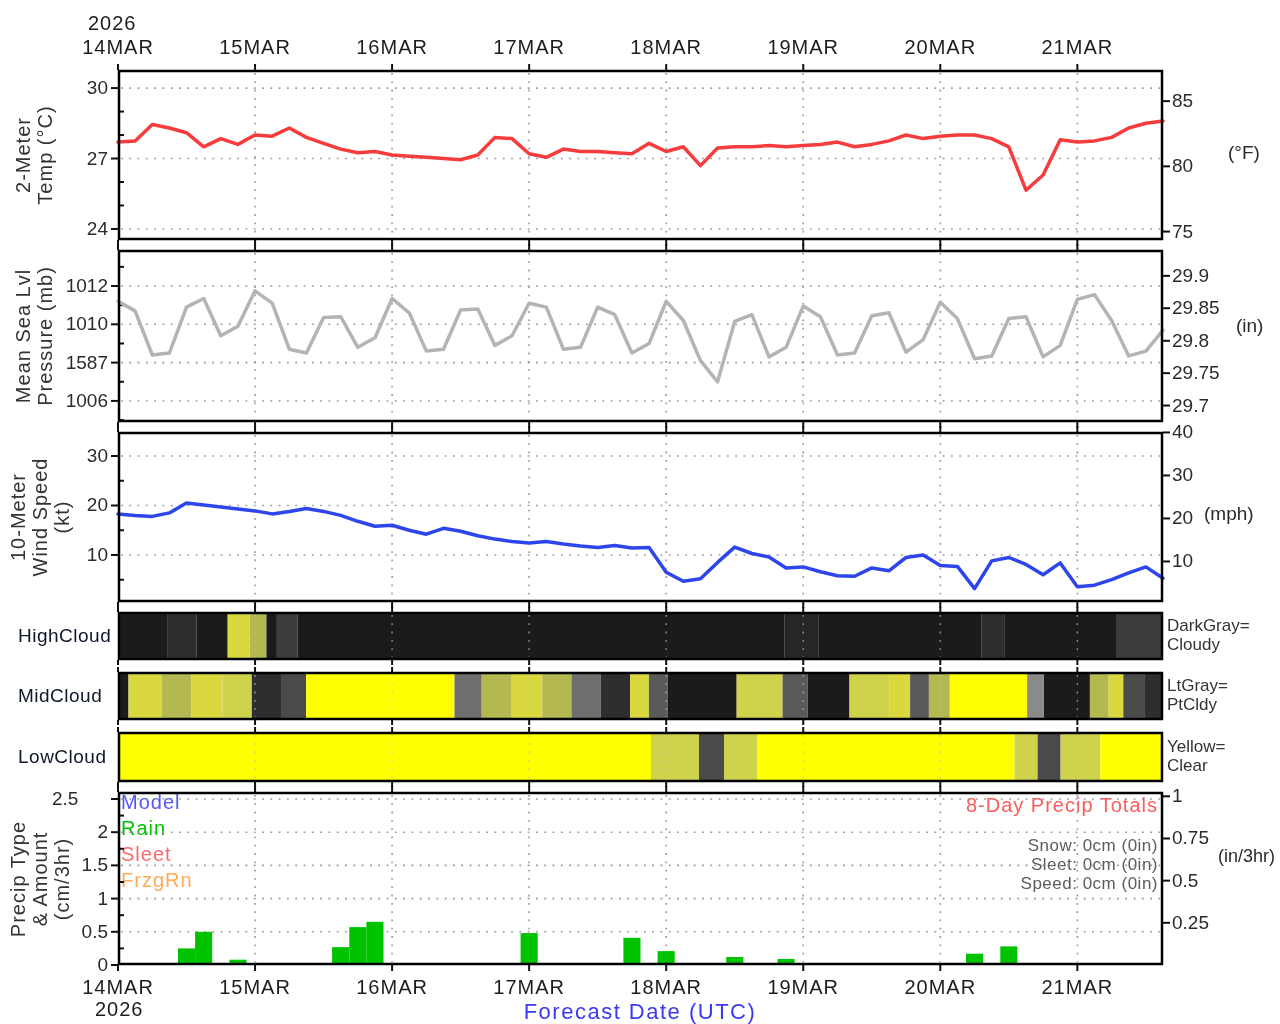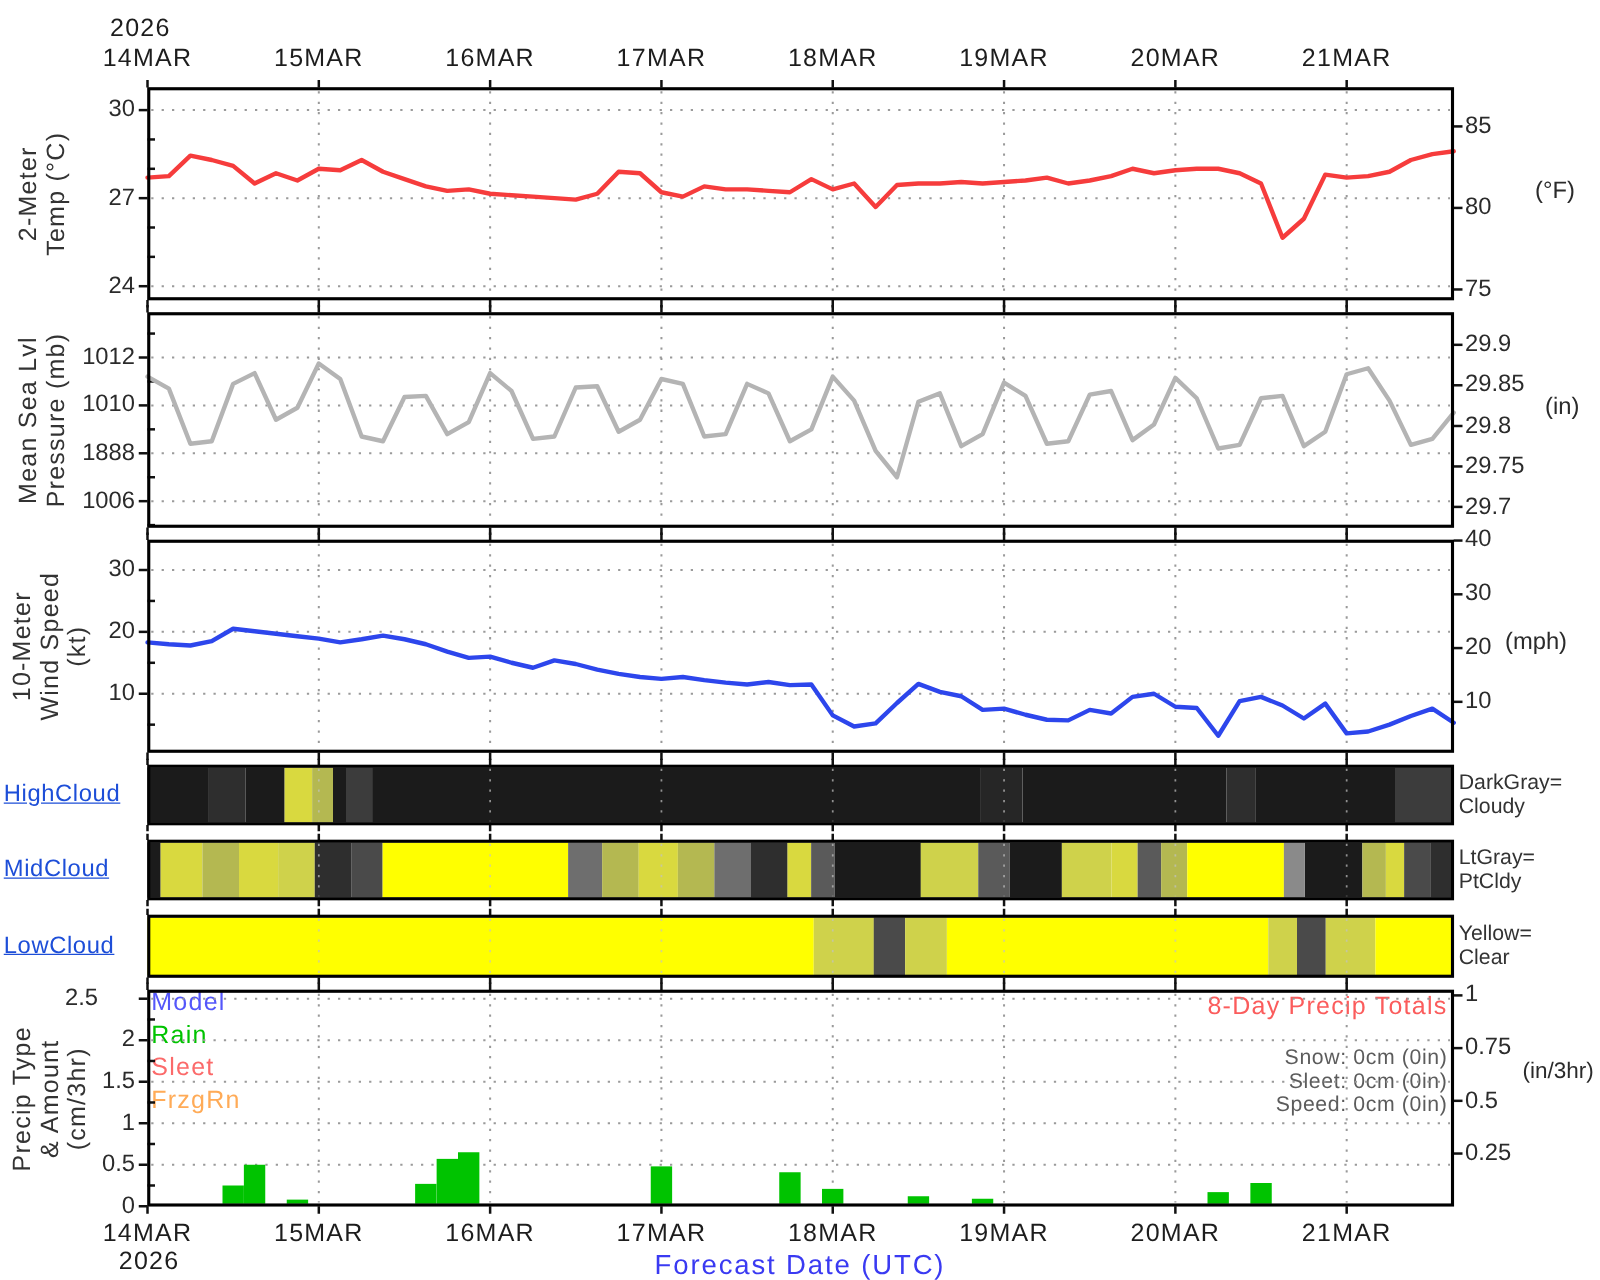--- a/index.html
+++ b/index.html
@@ -6,21 +6,21 @@
   #root{position:relative;width:1280px;height:1024px;background:#ffffff;overflow:hidden;
         font-family:"Liberation Sans", sans-serif;color:#2b2b2b;}
   .title{position:absolute;left:0;top:1px;width:1280px;text-align:center;font-size:24px;
          letter-spacing:2px;font-weight:bold;}
   .yr{position:absolute;font-size:20px;letter-spacing:1px;color:#1d1d1d;}
   .datelab{position:absolute;text-align:center;font-size:20px;letter-spacing:1px;color:#1d1d1d;white-space:nowrap;}
   .ticklab{position:absolute;font-size:19px;line-height:22px;height:22px;color:#2b2b2b;white-space:nowrap;}
   .ylab{position:absolute;}
   .rot{position:absolute;left:50%;top:50%;transform:translate(-50%,-50%) rotate(-90deg);
        text-align:center;font-size:20px;line-height:22px;color:#333;letter-spacing:1px;white-space:nowrap;}
-  .rowlab{position:absolute;left:3px;font-size:19px;color:#1d4ed8;letter-spacing:0.5px;text-decoration:underline;}
+  .rowlab{position:absolute;left:18px;font-size:19px;color:#0f172a;letter-spacing:0.5px;}
   .keylab{position:absolute;left:1167px;font-size:17px;line-height:19px;color:#333;}
   .unit{position:absolute;font-size:19px;color:#2b2b2b;white-space:nowrap;}
   .pleg{position:absolute;left:121px;font-size:20px;letter-spacing:1px;}
   .ptot-title{position:absolute;left:840px;width:318px;text-align:right;font-size:20px;letter-spacing:1px;}
   .ptot-line{position:absolute;left:840px;width:318px;text-align:right;font-size:17px;color:#5c5c5c;letter-spacing:0.5px;}
   .grid{stroke:#9a9a9a;stroke-width:1.6;stroke-dasharray:1.8 6.5;fill:none;}
   .gridw{stroke:#c2c2c2;stroke-width:1.4;stroke-dasharray:1.8 6.5;fill:none;opacity:0.7;}
   .tick{stroke:#111;stroke-width:2;}
   .frame{fill:none;stroke:#000;stroke-width:2.5;}
   .blue{color:#3a3af2;}
@@ -180,21 +180,21 @@
       <line x1="1045" y1="25.857461024499266" x2="1052" y2="25.857461024499266" class="tick"></line>
       <line x1="1045" y1="58.227171492204086" x2="1052" y2="58.227171492204086" class="tick"></line>
       <line x1="1045" y1="90.78841870824053" x2="1052" y2="90.78841870824053" class="tick"></line>
       <line x1="1045" y1="123.15812917594533" x2="1052" y2="123.15812917594533" class="tick"></line>
       <line x1="1045" y1="155.52783964365233" x2="1052" y2="155.52783964365233" class="tick"></line>
       <polyline points="0.0,51.3 17.1,60.9 34.3,105.0 51.4,103.0 68.5,57.1 85.7,48.5 102.8,85.8 119.9,76.2 137.0,40.8 154.2,53.2 171.3,99.2 188.4,103.0 205.6,67.6 222.7,66.7 239.8,97.3 257.0,87.7 274.1,48.5 291.2,62.8 308.4,101.1 325.5,99.2 342.6,60.0 359.8,59.0 376.9,95.4 394.0,85.8 411.1,53.2 428.3,57.1 445.4,99.2 462.5,97.3 479.7,57.1 496.8,64.7 513.9,103.0 531.1,93.5 548.2,51.3 565.3,70.5 582.5,110.7 599.6,131.8 616.7,71.4 633.9,64.7 651.0,106.9 668.1,97.3 685.2,56.1 702.4,66.7 719.5,105.0 736.6,103.0 753.8,65.7 770.9,62.8 788.0,102.1 805.2,89.6 822.3,52.3 839.4,68.6 856.6,108.8 873.7,105.9 890.8,68.6 908.0,66.7 925.1,106.9 942.2,95.4 959.3,49.4 976.5,44.6 993.6,70.5 1010.7,105.9 1027.9,101.1 1045.0,80.1" fill="none" stroke="#b4b4b4" stroke-width="3.5" stroke-linejoin="round" stroke-linecap="round"></polyline>
       <rect x="1" y="1" width="1043" height="170" class="frame"></rect>
     </svg>
     <div class="ticklab" style="left: 52px; top: 275.009px; width: 56px; text-align: right;">1012</div>
     <div class="ticklab" style="left: 52px; top: 313.316px; width: 56px; text-align: right;">1010</div>
-    <div class="ticklab" style="left: 52px; top: 351.624px; width: 56px; text-align: right;">1888</div>
+    <div class="ticklab" style="left: 52px; top: 351.624px; width: 56px; text-align: right;">1587</div>
     <div class="ticklab" style="left: 52px; top: 389.931px; width: 56px; text-align: right;">1006</div>
     <div class="ticklab" style="left: 1172px; top: 264.857px; width: 70px;">29.9</div>
     <div class="ticklab" style="left: 1172px; top: 297.227px; width: 70px;">29.85</div>
     <div class="ticklab" style="left: 1172px; top: 329.788px; width: 70px;">29.8</div>
     <div class="ticklab" style="left: 1172px; top: 362.158px; width: 70px;">29.75</div>
     <div class="ticklab" style="left: 1172px; top: 394.528px; width: 70px;">29.7</div>
     <svg width="1045" height="170" style="position: absolute; left: 118px; top: 432px; overflow: visible;">
       <line x1="0" y1="-6" x2="0" y2="0" class="tick"></line>
       <line x1="0" y1="170" x2="0" y2="176" class="tick"></line>
       <line x1="137.04918032786887" y1="3" x2="137.04918032786887" y2="167" class="grid"></line>

